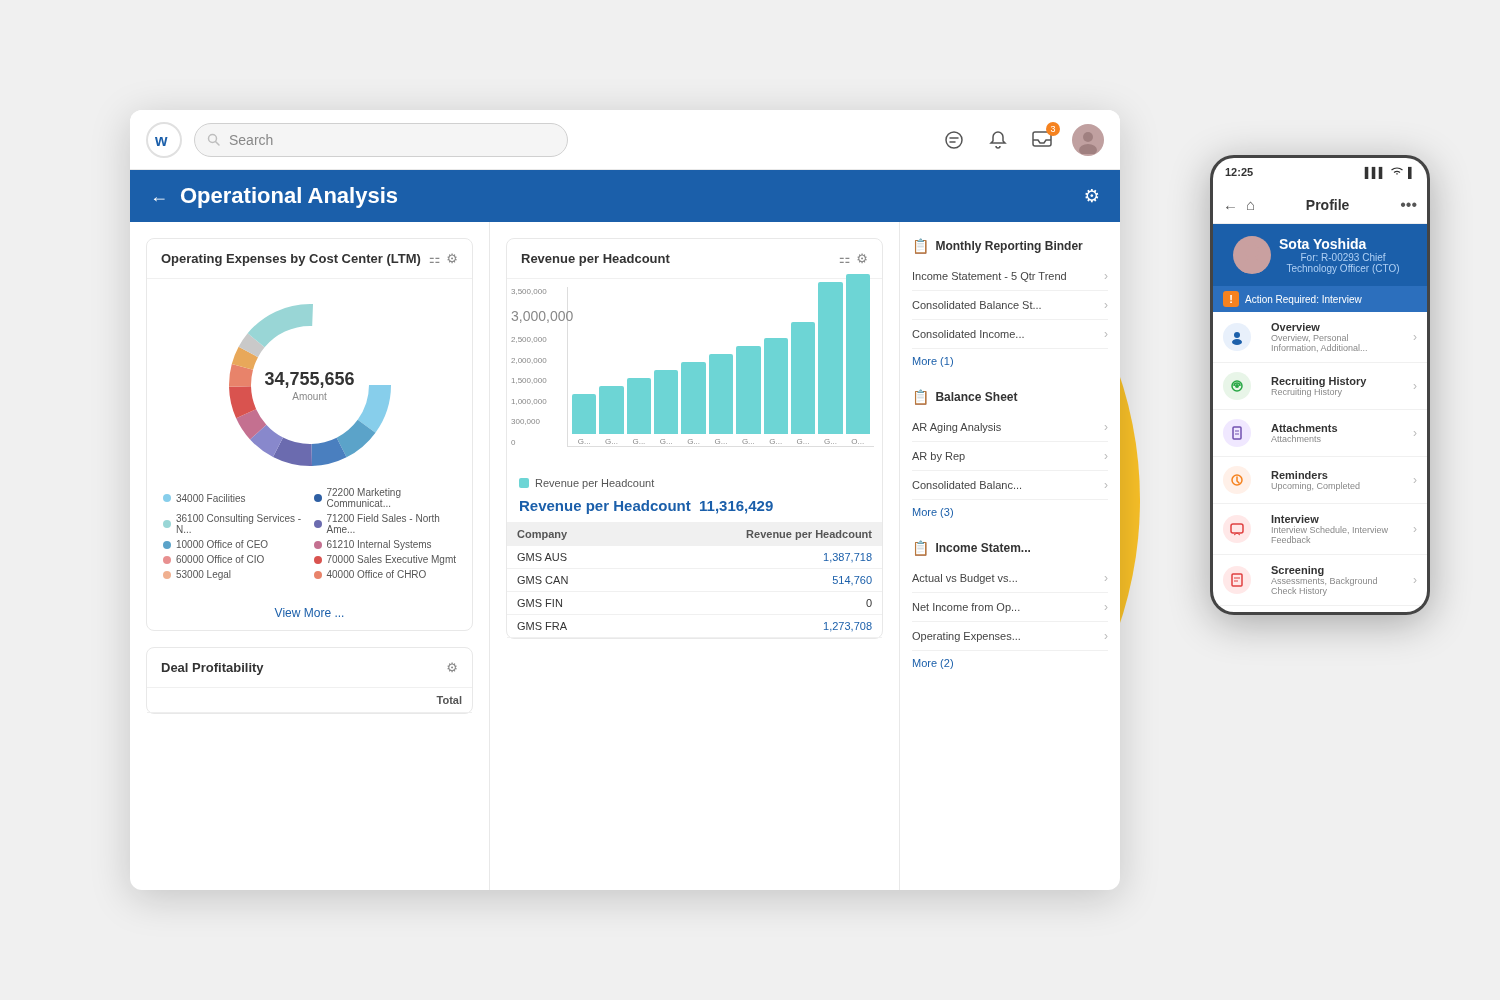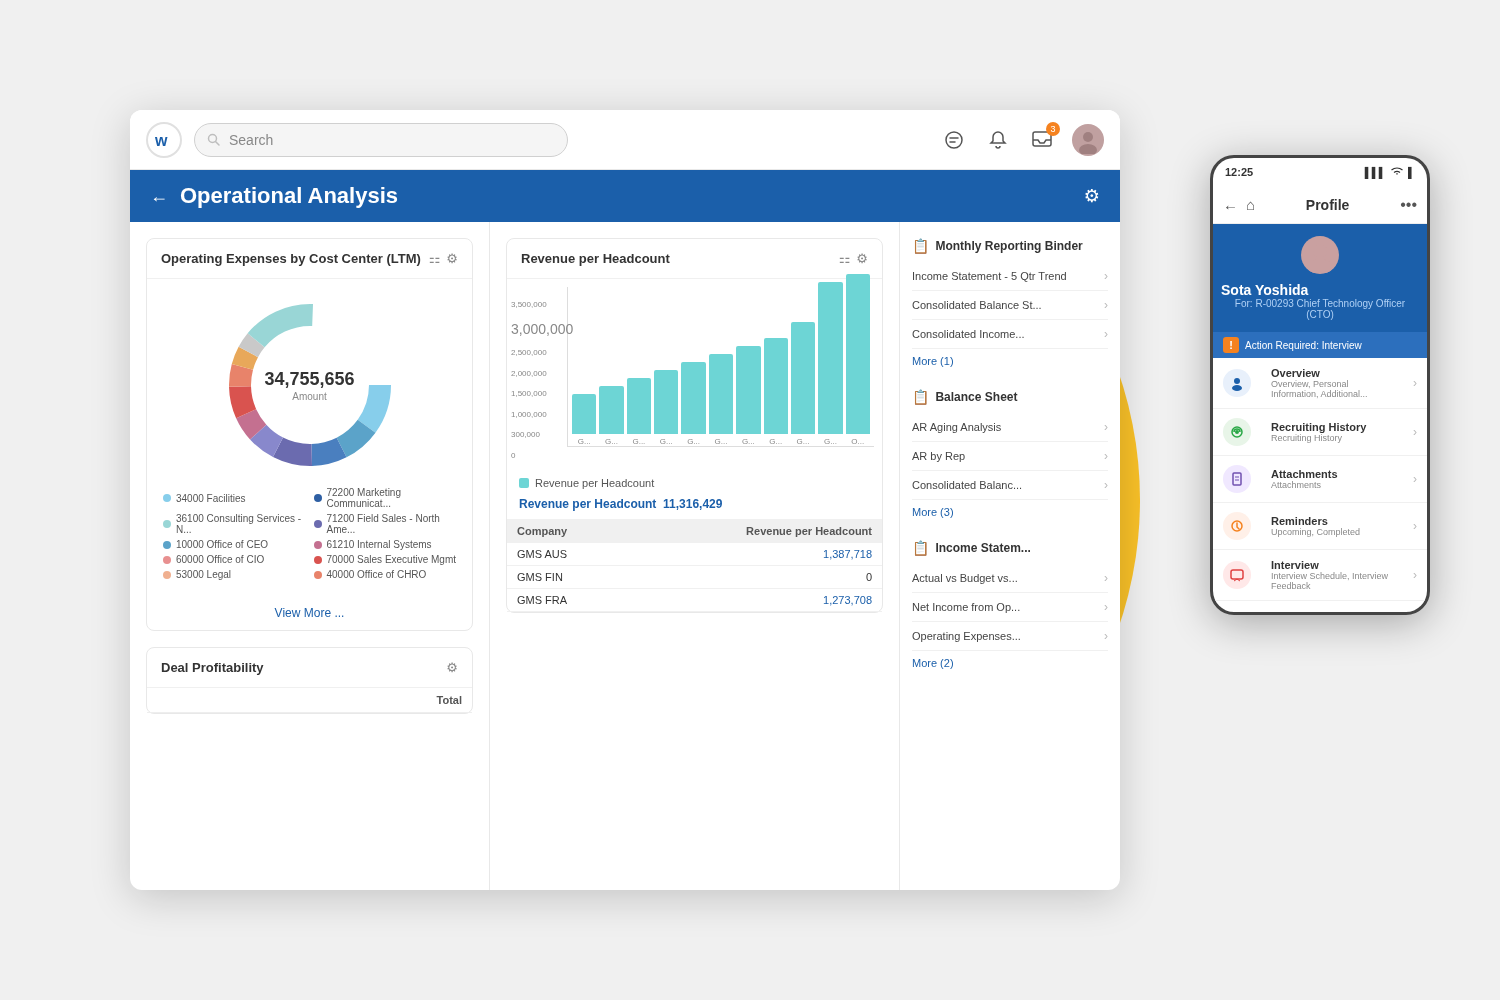--- a/index.html
+++ b/index.html
@@ -323,21 +323,21 @@
       height: 10px;
       background: #6dd5d5;
       border-radius: 2px;
     }
     .legend-text {
       font-size: 11px;
       color: #555;
     }
     .rev-stat {
       padding: 4px 12px 8px;
-      font-size: 12px;
+      font-size: 15px;
       color: #555;
     }
     .rev-stat span {
       color: #1b5faa;
       font-weight: 600;
     }
 
     
     .rev-table {
       width: 100%;
@@ -454,25 +454,24 @@
       color: #333;
     }
     .phone-nav-more {
       font-size: 16px;
       color: #555;
     }
 
     
     .profile-header {
       background: #1b5faa;
-      padding: 12px 8px;
+      padding: 12px 20px;
       display: flex;
       align-items: center;
       gap: 8px;
-      flex-direction: column;
     }
     .profile-avatar {
       width: 38px;
       height: 38px;
       border-radius: 50%;
       background: #c9a0a0;
       overflow: hidden;
       display: flex;
       align-items: center;
       justify-content: center;
@@ -720,21 +719,21 @@
         <div class="card-header">
           <span class="card-title">Revenue per Headcount</span>
           <div class="card-icons">
             <span>⚏</span>
             <span>⚙</span>
           </div>
         </div>
 
         <div class="bar-chart-wrapper" style="position:relative;padding:8px 8px 0 60px; height:190px;">
 
-          <div style="position:absolute;left:4px;top:8px;height:160px;display:flex;flex-direction:column;justify-content:space-between;margin-top:13px;">
+          <div style="position:absolute;left:4px;top:8px;height:160px;display:flex;flex-direction:column;justify-content:space-between;">
             <span class="y-label" style="font-size:8px;color:#888;">3,500,000</span>
             <span class="y-label" style="font-size:14px;color:#888;">3,000,000</span>
             <span class="y-label" style="font-size:8px;color:#888;">2,500,000</span>
             <span class="y-label" style="font-size:8px;color:#888;">2,000,000</span>
             <span class="y-label" style="font-size:8px;color:#888;">1,500,000</span>
             <span class="y-label" style="font-size:8px;color:#888;">1,000,000</span>
             <span class="y-label" style="font-size:8px;color:#888;">300,000</span>
             <span class="y-label" style="font-size:8px;color:#888;">0</span>
           </div>
 
@@ -802,20 +801,24 @@
               <th>Company</th>
               <th style="text-align:right;">Revenue per Headcount</th>
             </tr>
           </thead>
           <tbody>
             <tr>
               <td>GMS AUS</td>
               <td style="text-align:right;color:#1b5faa;cursor:pointer;">1,387,718</td>
             </tr>
             <tr>
+              <td>GMS CAN</td>
+              <td style="text-align:right;color:#1b5faa;cursor:pointer;">514,760</td>
+            </tr>
+            <tr>
               <td>GMS FIN</td>
               <td style="text-align:right;color:#333;">0</td>
             </tr>
             <tr>
               <td>GMS FRA</td>
               <td style="text-align:right;color:#1b5faa;cursor:pointer;">1,273,708</td>
             </tr>
           </tbody>
         </table>
       </div>

